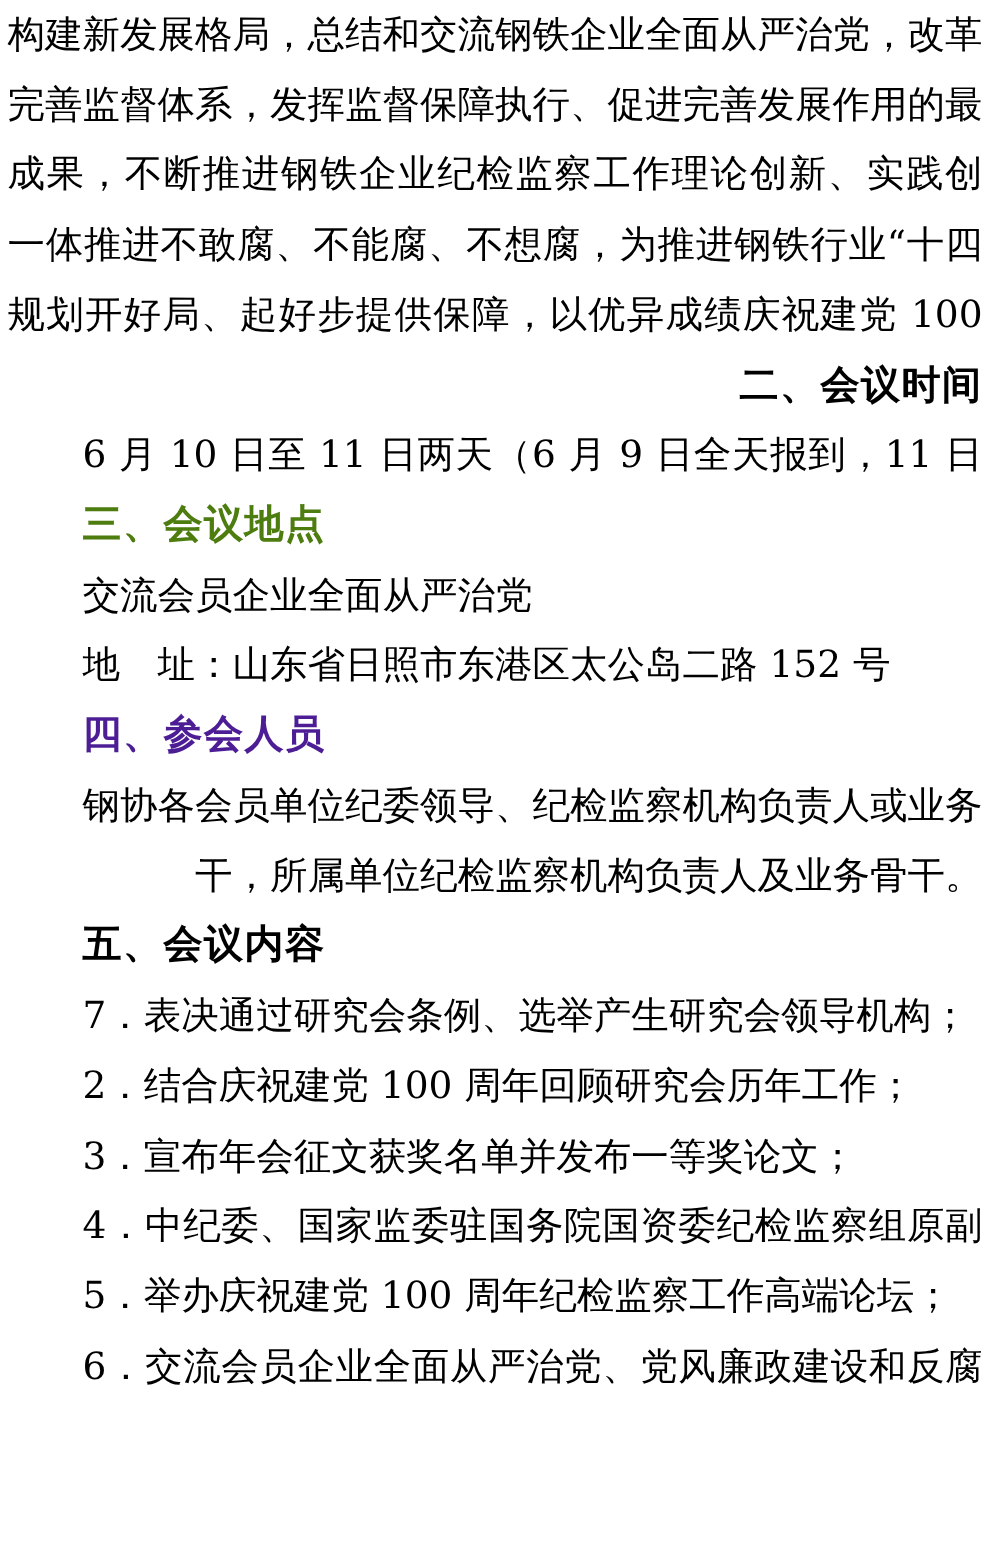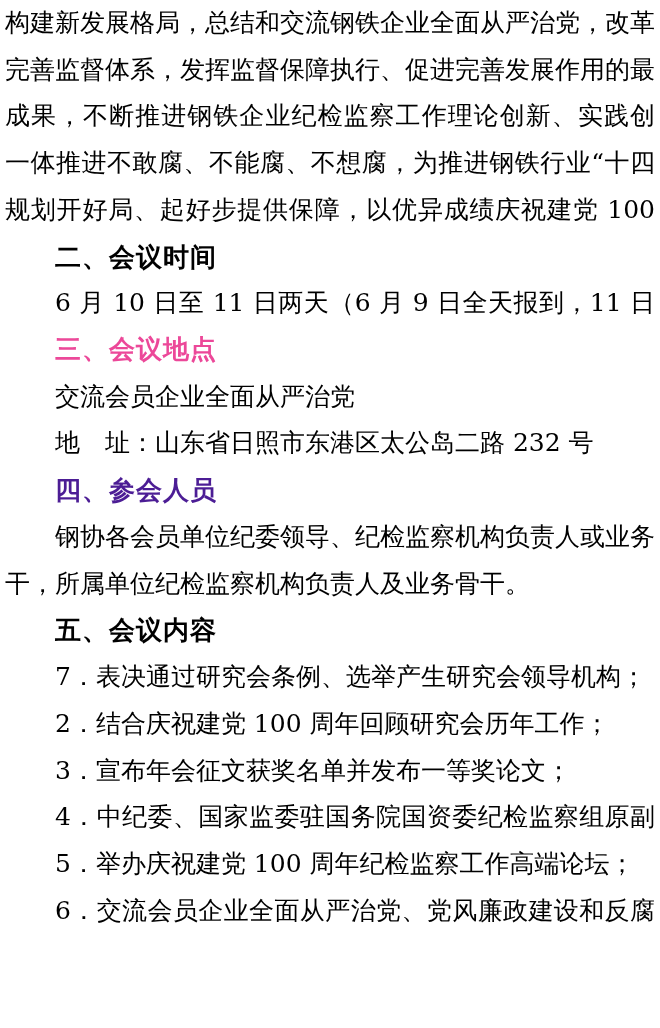--- a/index.html
+++ b/index.html
@@ -45,28 +45,28 @@
 </head>
 <body style="background: rgb(255, 255, 255);">
 
 <div class="doc">
   <div id="lines">
       <div class="line justify" style="color: rgb(0, 0, 0);">构建新发展格局，总结和交流钢铁企业全面从严治党，改革和</div>
       <div class="line justify" style="color: rgb(0, 0, 0);">完善监督体系，发挥监督保障执行、促进完善发展作用的最新</div>
       <div class="line justify" style="color: rgb(0, 0, 0);">成果，不断推进钢铁企业纪检监察工作理论创新、实践创新，</div>
       <div class="line justify" style="color: rgb(0, 0, 0);">一体推进不敢腐、不能腐、不想腐，为推进钢铁行业“十四五”</div>
       <div class="line justify" style="color: rgb(0, 0, 0);">规划开好局、起好步提供保障，以优异成绩庆祝建党 100 周年。</div>
-      <div class="line heading indent" style="color: rgb(0, 0, 0);">二、会议时间</div>
+      <div class="line heading indent" style="color: rgb(0, 0, 0); text-align: right;">二、会议时间</div>
       <div class="line indent justify" style="color: rgb(0, 0, 0);">6 月 10 日至 11 日两天（6 月 9 日全天报到，11 日下午预</div>
-      <div class="line heading indent" style="color: #ec4899; font-family: Liberation Serif, serif;">三、会议地点</div>
+      <div class="line heading indent" style="color: #4d7c0f;">三、会议地点</div>
       <div class="line indent" style="color: rgb(0, 0, 0);">交流会员企业全面从严治党</div>
-      <div class="line indent" style="color: rgb(0, 0, 0);">地　址：山东省日照市东港区太公岛二路 232 号</div>
+      <div class="line indent" style="color: rgb(0, 0, 0);">地　址：山东省日照市东港区太公岛二路 152 号</div>
       <div class="line heading indent" style="color: #4c1d95;">四、参会人员</div>
       <div class="line indent justify" style="color: rgb(0, 0, 0);">钢协各会员单位纪委领导、纪检监察机构负责人或业务骨</div>
-      <div class="line" style="color: rgb(0, 0, 0);">干，所属单位纪检监察机构负责人及业务骨干。</div>
+      <div class="line" style="color: rgb(0, 0, 0); text-align: right;">干，所属单位纪检监察机构负责人及业务骨干。</div>
       <div class="line heading indent" style="color: rgb(0, 0, 0);">五、会议内容</div>
       <div class="line indent" style="color: rgb(0, 0, 0);">7．表决通过研究会条例、选举产生研究会领导机构；</div>
       <div class="line indent" style="color: rgb(0, 0, 0);">2．结合庆祝建党 100 周年回顾研究会历年工作；</div>
       <div class="line indent" style="color: rgb(0, 0, 0);">3．宣布年会征文获奖名单并发布一等奖论文；</div>
       <div class="line indent justify" style="color: rgb(0, 0, 0);">4．中纪委、国家监委驻国务院国资委纪检监察组原副组</div>
       <div class="line indent" style="color: rgb(0, 0, 0);">5．举办庆祝建党 100 周年纪检监察工作高端论坛；</div>
       <div class="line indent justify" style="color: rgb(0, 0, 0);">6．交流会员企业全面从严治党、党风廉政建设和反腐败</div>
     </div>
 </div>
 

